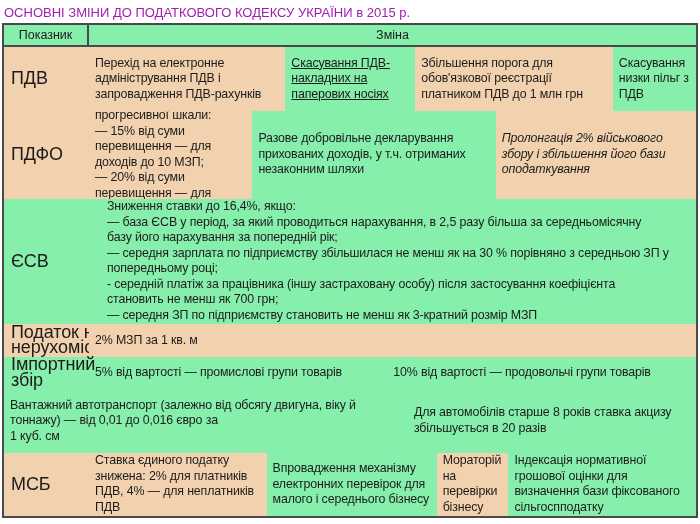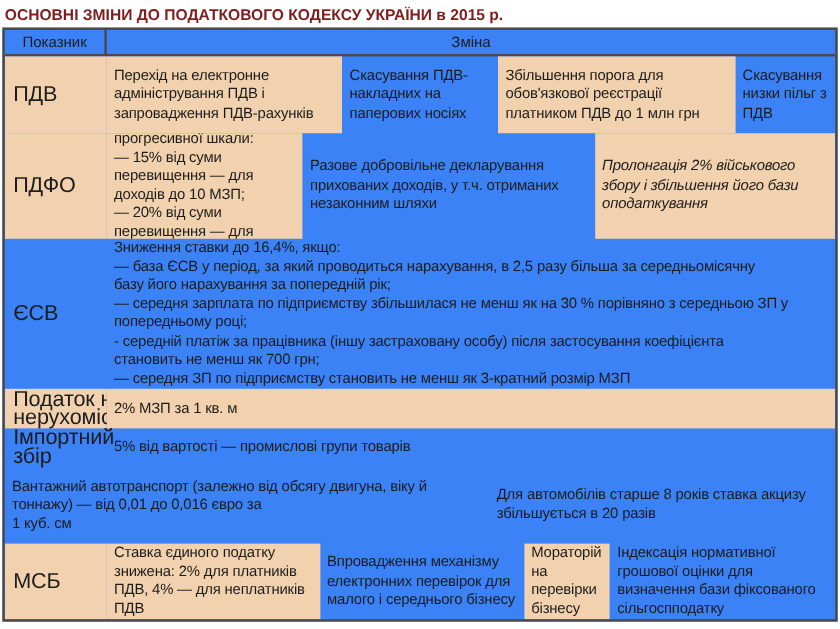--- a/index.html
+++ b/index.html
@@ -8,27 +8,27 @@
     --border:#4a4a4a;
     --text:#1c1c1c;
   }
   html,body{margin:0;padding:0;background:#fff;}
   .app{
     width:700px;height:524px;overflow:hidden;background:#fff;
     font-family:"Liberation Sans", sans-serif;color:var(--text);
     position:relative;box-sizing:border-box;
   }
   .title{
-    font-size:13px;font-weight:bold;color:#7f1d1d;
+    font-size:13px;font-weight:normal;color:#a21caf;
     padding:5px 2px 3px 4px;white-space:nowrap;letter-spacing:0;
   }
   .table{
     margin:0 2px;height:495px;border:2px solid var(--border);
     display:flex;flex-direction:column;overflow:hidden;box-sizing:border-box;
-    background:#3b82f6;
+    background:#86efac;
   }
   .thead{
     display:flex;flex:0 0 20px;border-bottom:2px solid var(--border);
     font-size:12.5px;
   }
   .th{display:flex;align-items:center;justify-content:center;box-sizing:border-box;}
   .th-ind{width:85px;flex:0 0 85px;border-right:2px solid var(--border);}
   .th-chg{flex:1;}
   .tbody{flex:1 1 auto;display:flex;flex-direction:column;min-height:0;}
   .group{display:flex;min-height:0;}
@@ -53,58 +53,59 @@
   <div class="table">
     <div class="thead">
       <div class="th th-ind">Показник</div>
       <div class="th th-chg">Зміна</div>
     </div>
     <div class="tbody">
         <div class="group" style="flex-grow: 4; min-height: 63.5px;">
           <div class="g-label hl">ПДВ</div>
           <div class="g-items">
             <div class="item hl" style="min-height: 17px; flex-grow: 1;">Перехід на електронне адміністрування ПДВ і запровадження ПДВ-рахунків</div>
-            <div class="item" style="min-height: 17px; flex-grow: 1;">Скасування ПДВ-накладних на паперових носіях</div>
+            <div class="item" style="min-height: 17px; flex-grow: 1; text-decoration: underline;">Скасування ПДВ-накладних на паперових носіях</div>
             <div class="item hl" style="min-height: 17px; flex-grow: 1;">Збільшення порога для обов'язкової реєстрації платником ПДВ до 1 млн грн</div>
             <div class="item" style="min-height: 17px; flex-grow: 1;">Скасування низки пільг з ПДВ</div>
           </div>
         </div>
         <div class="group" style="flex-grow: 5; min-height: 79px;">
           <div class="g-label hl">ПДФО</div>
           <div class="g-items">
             <div class="item hl" style="min-height: 48px; flex-grow: 3;">Запровадження прогресивної шкали:
 — 15% від суми перевищення — для доходів до 10 МЗП;
 — 20% від суми перевищення — для доходів понад 10 МЗП</div>
             <div class="item" style="min-height: 17px; flex-grow: 1;">Разове добровільне декларування прихованих доходів, у т.ч. отриманих незаконним шляхи</div>
             <div class="item hl" style="min-height: 17px; flex-grow: 1; font-style: italic;">Пролонгація 2% військового збору і збільшення його бази оподаткування</div>
           </div>
         </div>
         <div class="group" style="flex-grow: 8; min-height: 125.5px;">
           <div class="g-label">ЄСВ</div>
           <div class="g-items">
-            <div class="item" style="min-height: 125.5px; flex-grow: 8;">Зниження ставки до 16,4%, якщо:
+            <div class="item" style="min-height: 125.5px; flex-grow: 8; margin-left: 12px;">Зниження ставки до 16,4%, якщо:
 — база ЄСВ у період, за який проводиться нарахування, в 2,5 разу більша за середньомісячну
 базу його нарахування за попередній рік;
 — середня зарплата по підприємству збільшилася не менш як на 30 % порівняно з середньою ЗП у
 попередньому році;
 - середній платіж за працівника (іншу застраховану особу) після застосування коефіцієнта
 становить не менш як 700 грн;
 — середня ЗП по підприємству становить не менш як 3-кратний розмір МЗП</div>
           </div>
         </div>
         <div class="group" style="flex-grow: 2; min-height: 32.5px;">
           <div class="g-label hl">Податок на нерухомість</div>
           <div class="g-items">
             <div class="item hl" style="min-height: 32.5px; flex-grow: 2;">2% МЗП за 1 кв. м</div>
           </div>
         </div>
         <div class="group" style="flex-grow: 2; min-height: 32.5px;">
           <div class="g-label">Імпортний збір</div>
           <div class="g-items">
             <div class="item" style="min-height: 17px; flex-grow: 1;">5% від вартості — промислові групи товарів</div>
+            <div class="item" style="min-height: 17px; flex-grow: 1;">10% від вартості — продовольчі групи товарів</div>
           </div>
         </div>
         <div class="group" style="flex-grow: 4; min-height: 63.5px;">
           <div class="g-items">
             <div class="item" style="min-height: 32.5px; flex-grow: 2;">Вантажний автотранспорт (залежно від обсягу двигуна, віку й тоннажу) — від 0,01 до 0,016 євро за
 1 куб. см</div>
             <div class="item" style="min-height: 17px; flex-grow: 1;">Для автомобілів старше 8 років ставка акцизу збільшується в 20 разів</div>
           </div>
         </div>
         <div class="group" style="flex-grow: 4; min-height: 63.5px;">

